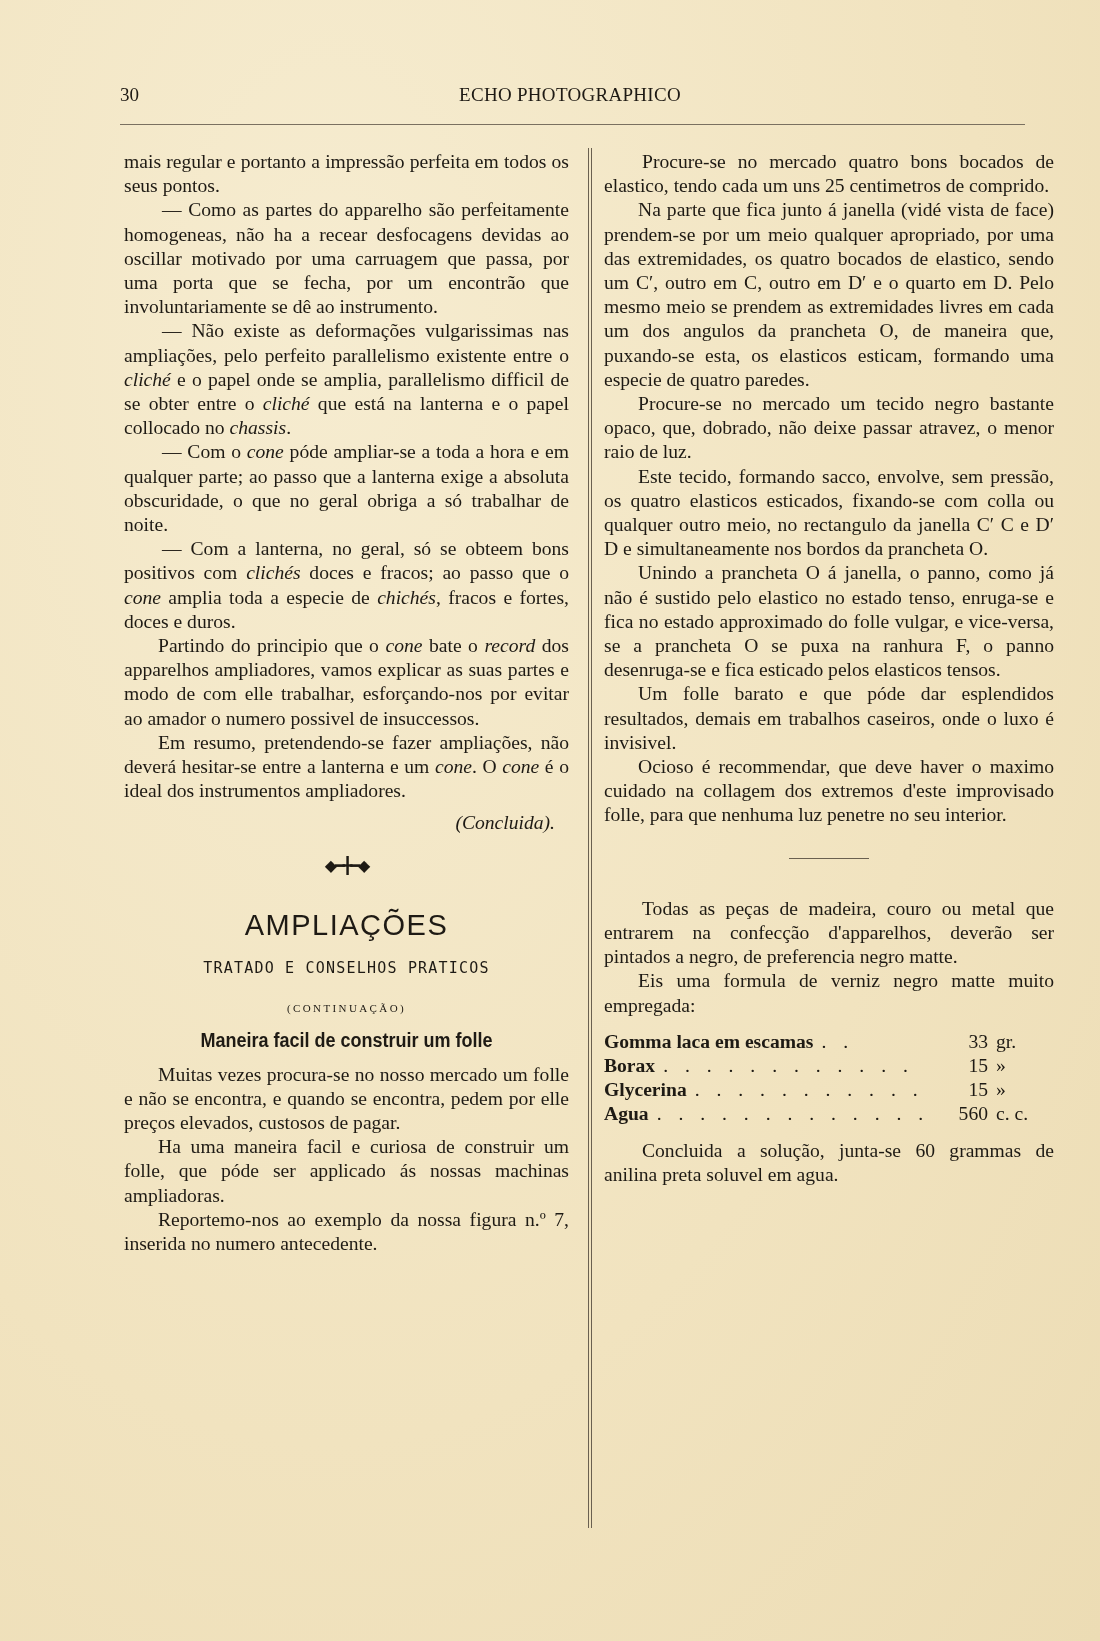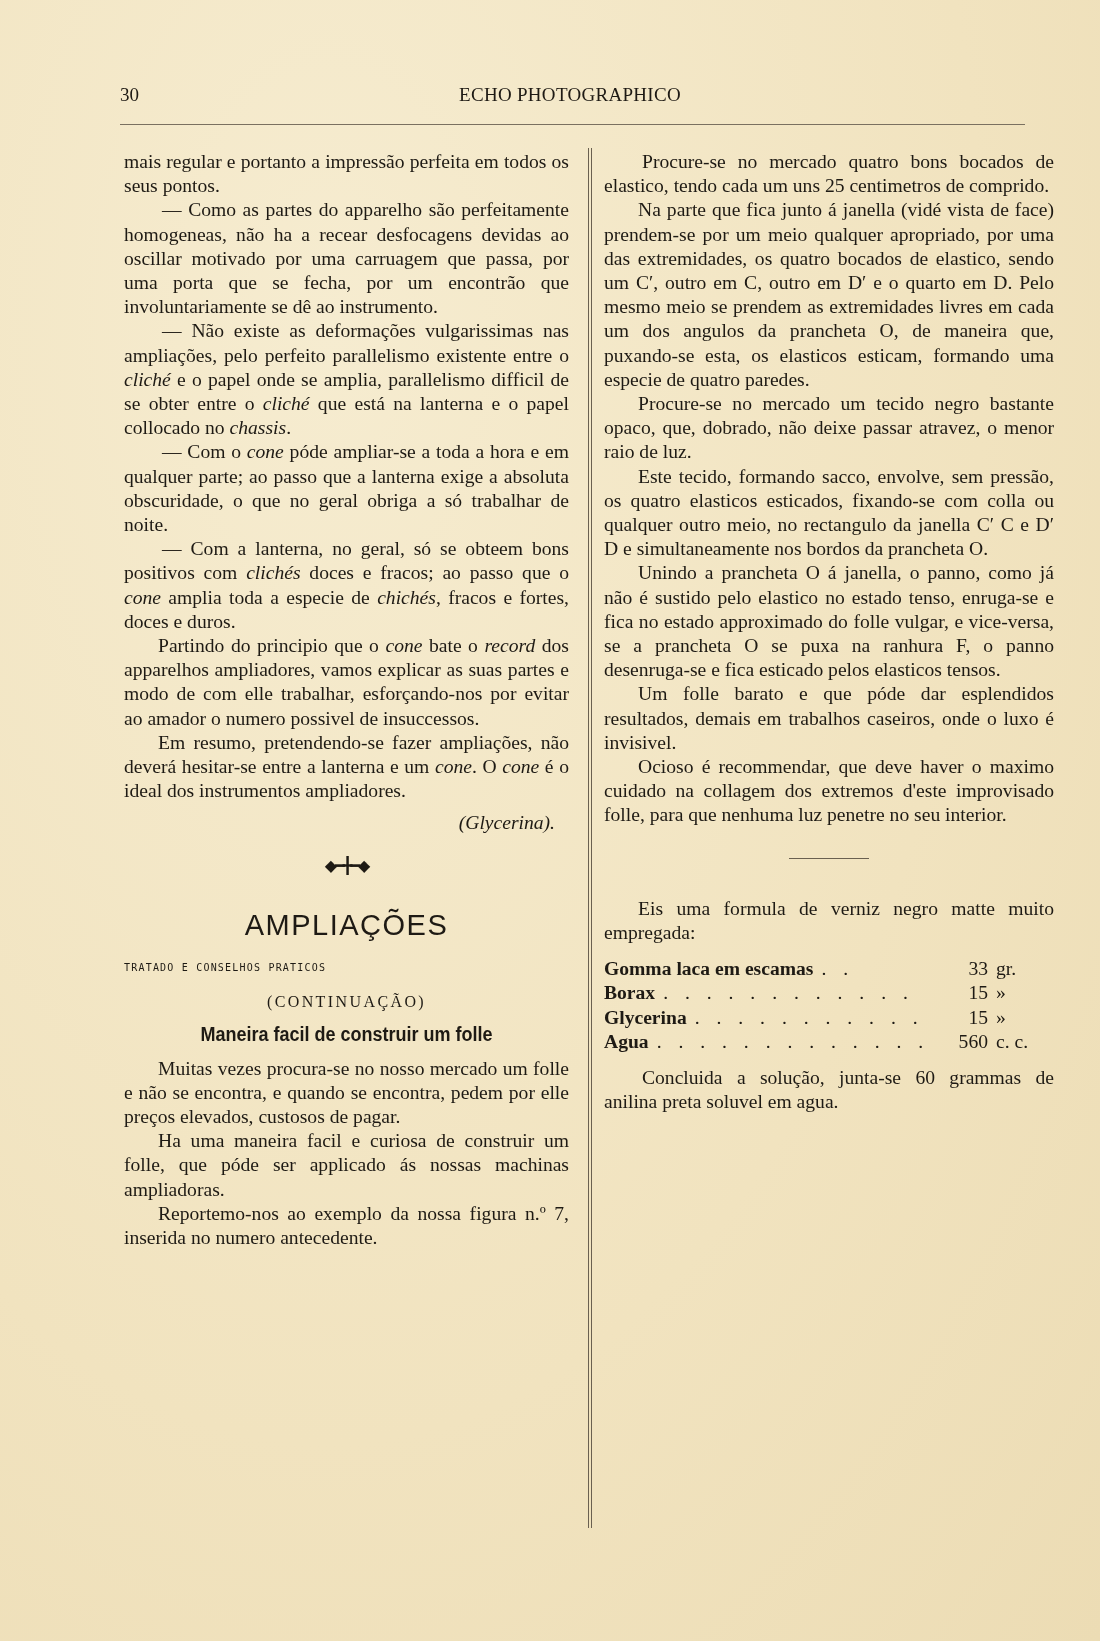--- a/index.html
+++ b/index.html
@@ -38,25 +38,25 @@
   .ind { text-indent: 38px; }
   .ind2 { text-indent: 34px; }
   i { font-style: italic; }
   .continua { text-align: right; font-style: italic; margin-top: 8px; padding-right: 14px; }
   .ornament { text-align: center; margin: 18px 0 10px; font-size: 16px; letter-spacing: -2px; }
   .section-title {
     text-align: center; font-family: "Liberation Sans", "DejaVu Sans", sans-serif;
     font-size: 29px; letter-spacing: 1.5px; margin-top: 30px; line-height: 34px;
   }
   .section-sub {
-    font-family: "DejaVu Sans Mono", "Liberation Mono", monospace;
-    font-size: 10px; letter-spacing: 1.2px; margin-top: 14px;
+    text-align: center; font-family: "DejaVu Sans Mono", "Liberation Mono", monospace;
+    font-size: 15px; letter-spacing: 1.2px; margin-top: 14px;
   }
   .section-cont {
-    text-align: center; font-size: 16px; letter-spacing: 2.4px; margin-top: 10px;
+    text-align: center; font-size: 11px; letter-spacing: 2.4px; margin-top: 16px;
   }
   .article-title {
     text-align: center; font-family: "Liberation Sans", "DejaVu Sans", sans-serif;
     font-weight: bold; font-size: 20px; margin-top: 8px; margin-bottom: 10px;
     transform: scaleX(0.9);
   }
   .small-rule { width: 80px; height: 1px; background: #6a6050; margin: 30px auto 38px; }
   .formula { margin-top: 12px; }
   .formula-row { display: flex; align-items: baseline; }
   .formula-row .item { white-space: nowrap; font-weight: bold; }
@@ -77,40 +77,41 @@
 <div class="col-divider"></div>
 
 <div class="col col-left">
   <p>mais regular e portanto a impressão perfeita em todos os seus pontos.</p>
   <p class="ind">— Como as partes do apparelho são perfeitamente homogeneas, não ha a recear desfocagens devidas ao oscillar motivado por uma carruagem que passa, por uma porta que se fecha, por um encontrão que involuntariamente se dê ao instrumento.</p>
   <p class="ind"><span>— Não existe as deformações vulgarissimas nas ampliações, pelo perfeito parallelismo existente entre o </span><i>cliché</i><span> e o papel onde se amplia, parallelismo difficil de se obter entre o </span><i>cliché</i><span> que está na lanterna e o papel collocado no </span><i>chassis</i><span>.</span></p>
   <p class="ind"><span>— Com o </span><i>cone</i><span> póde ampliar-se a toda a hora e em qualquer parte; ao passo que a lanterna exige a absoluta obscuridade, o que no geral obriga a só trabalhar de noite.</span></p>
   <p class="ind"><span>— Com a lanterna, no geral, só se obteem bons positivos com </span><i>clichés</i><span> doces e fracos; ao passo que o </span><i>cone</i><span> amplia toda a especie de </span><i>chichés</i><span>, fracos e fortes, doces e duros.</span></p>
   <p class="ind2"><span>Partindo do principio que o </span><i>cone</i><span> bate o </span><i>record</i><span> dos apparelhos ampliadores, vamos explicar as suas partes e modo de com elle trabalhar, esforçando-nos por evitar ao amador o numero possivel de insuccessos.</span></p>
   <p class="ind2"><span>Em resumo, pretendendo-se fazer ampliações, não deverá hesitar-se entre a lanterna e um </span><i>cone</i><span>. O </span><i>cone</i><span> é o ideal dos instrumentos ampliadores.</span></p>
-  <p class="continua">(Glycerina).</p>
+  <p class="continua">(Concluida).</p>
   <div class="ornament">◆━╋━◆</div>
   <div class="section-title">AMPLIAÇÕES</div>
   <div class="section-sub">TRATADO E CONSELHOS PRATICOS</div>
   <div class="section-cont">(CONTINUAÇÃO)</div>
   <div class="article-title">Maneira facil de construir um folle</div>
   <p class="ind2">Muitas vezes procura-se no nosso mercado um folle e não se encontra, e quando se encontra, pedem por elle preços elevados, custosos de pagar.</p>
   <p class="ind2">Ha uma maneira facil e curiosa de construir um folle, que póde ser applicado ás nossas machinas ampliadoras.</p>
   <p class="ind2">Reportemo-nos ao exemplo da nossa figura n.º 7, inserida no numero antecedente.</p>
 </div>
 
 <div class="col col-right">
   <p class="ind">Procure-se no mercado quatro bons bocados de elastico, tendo cada um uns 25 centimetros de comprido.</p>
   <p class="ind2">Na parte que fica junto á janella (vidé vista de face) prendem-se por um meio qualquer apropriado, por uma das extremidades, os quatro bocados de elastico, sendo um C′, outro em C, outro em D′ e o quarto em D. Pelo mesmo meio se prendem as extremidades livres em cada um dos angulos da prancheta O, de maneira que, puxando-se esta, os elasticos esticam, formando uma especie de quatro paredes.</p>
   <p class="ind2">Procure-se no mercado um tecido negro bastante opaco, que, dobrado, não deixe passar atravez, o menor raio de luz.</p>
   <p class="ind2">Este tecido, formando sacco, envolve, sem pressão, os quatro elasticos esticados, fixando-se com colla ou qualquer outro meio, no rectangulo da janella C′ C e D′ D e simultaneamente nos bordos da prancheta O.</p>
   <p class="ind2">Unindo a prancheta O á janella, o panno, como já não é sustido pelo elastico no estado tenso, enruga-se e fica no estado approximado do folle vulgar, e vice-versa, se a prancheta O se puxa na ranhura F, o panno desenruga-se e fica esticado pelos elasticos tensos.</p>
   <p class="ind2">Um folle barato e que póde dar esplendidos resultados, demais em trabalhos caseiros, onde o luxo é invisivel.</p>
   <p class="ind2">Ocioso é recommendar, que deve haver o maximo cuidado na collagem dos extremos d'este improvisado folle, para que nenhuma luz penetre no seu interior.</p>
   <div class="small-rule"></div>
+  <p class="ind">Todas as peças de madeira, couro ou metal que entrarem na confecção d'apparelhos, deverão ser pintados a negro, de preferencia negro matte.</p>
   <p class="ind2">Eis uma formula de verniz negro matte muito empregada:</p>
   <div class="formula">
     <div class="formula-row">
       <span class="item">Gomma laca em escamas</span>
       <span class="dots">. .</span>
       <span class="qty">33</span>
       <span class="unit">gr.</span>
     </div>
     <div class="formula-row">
       <span class="item">Borax</span>

